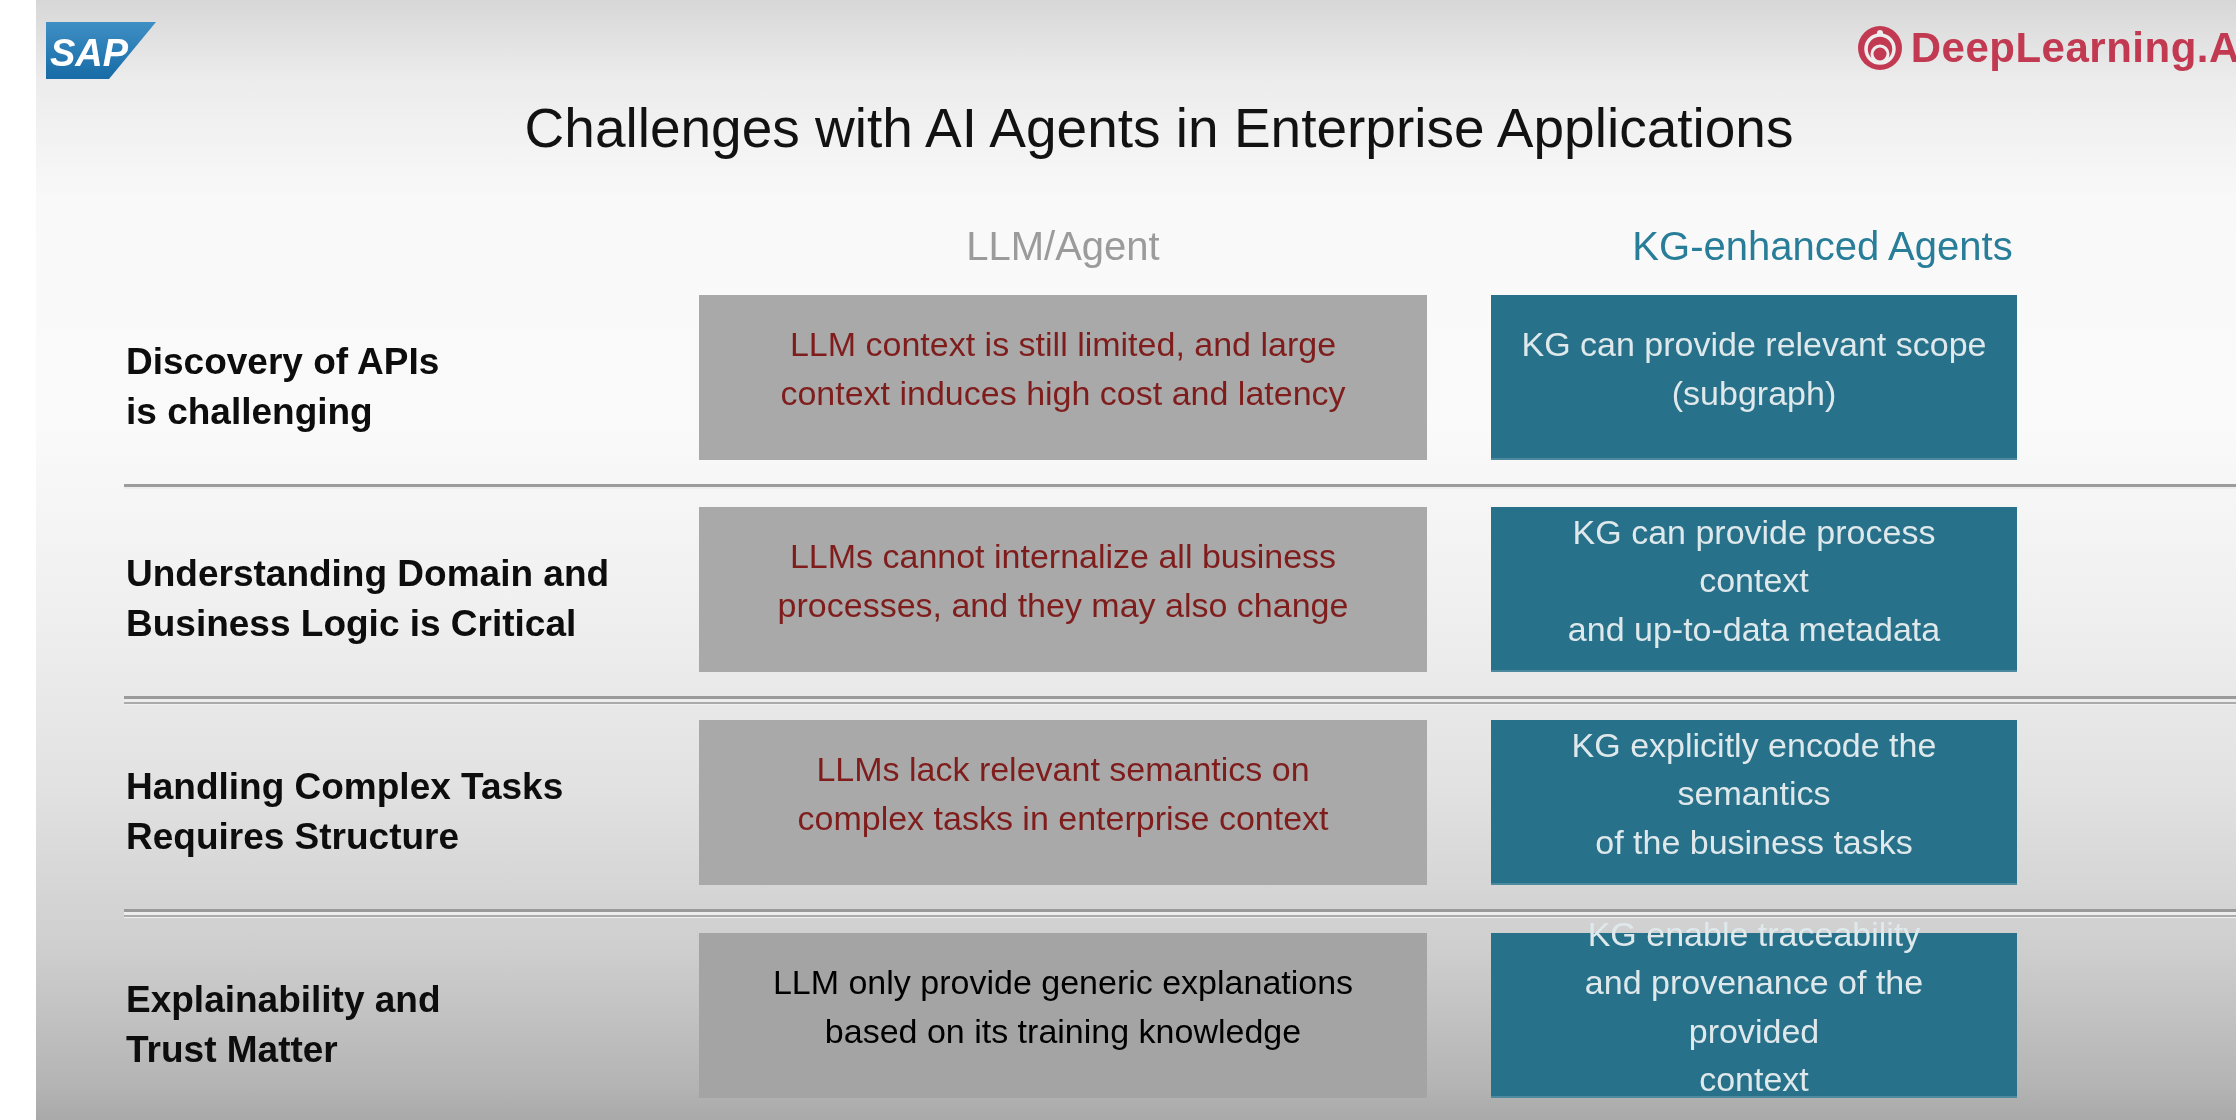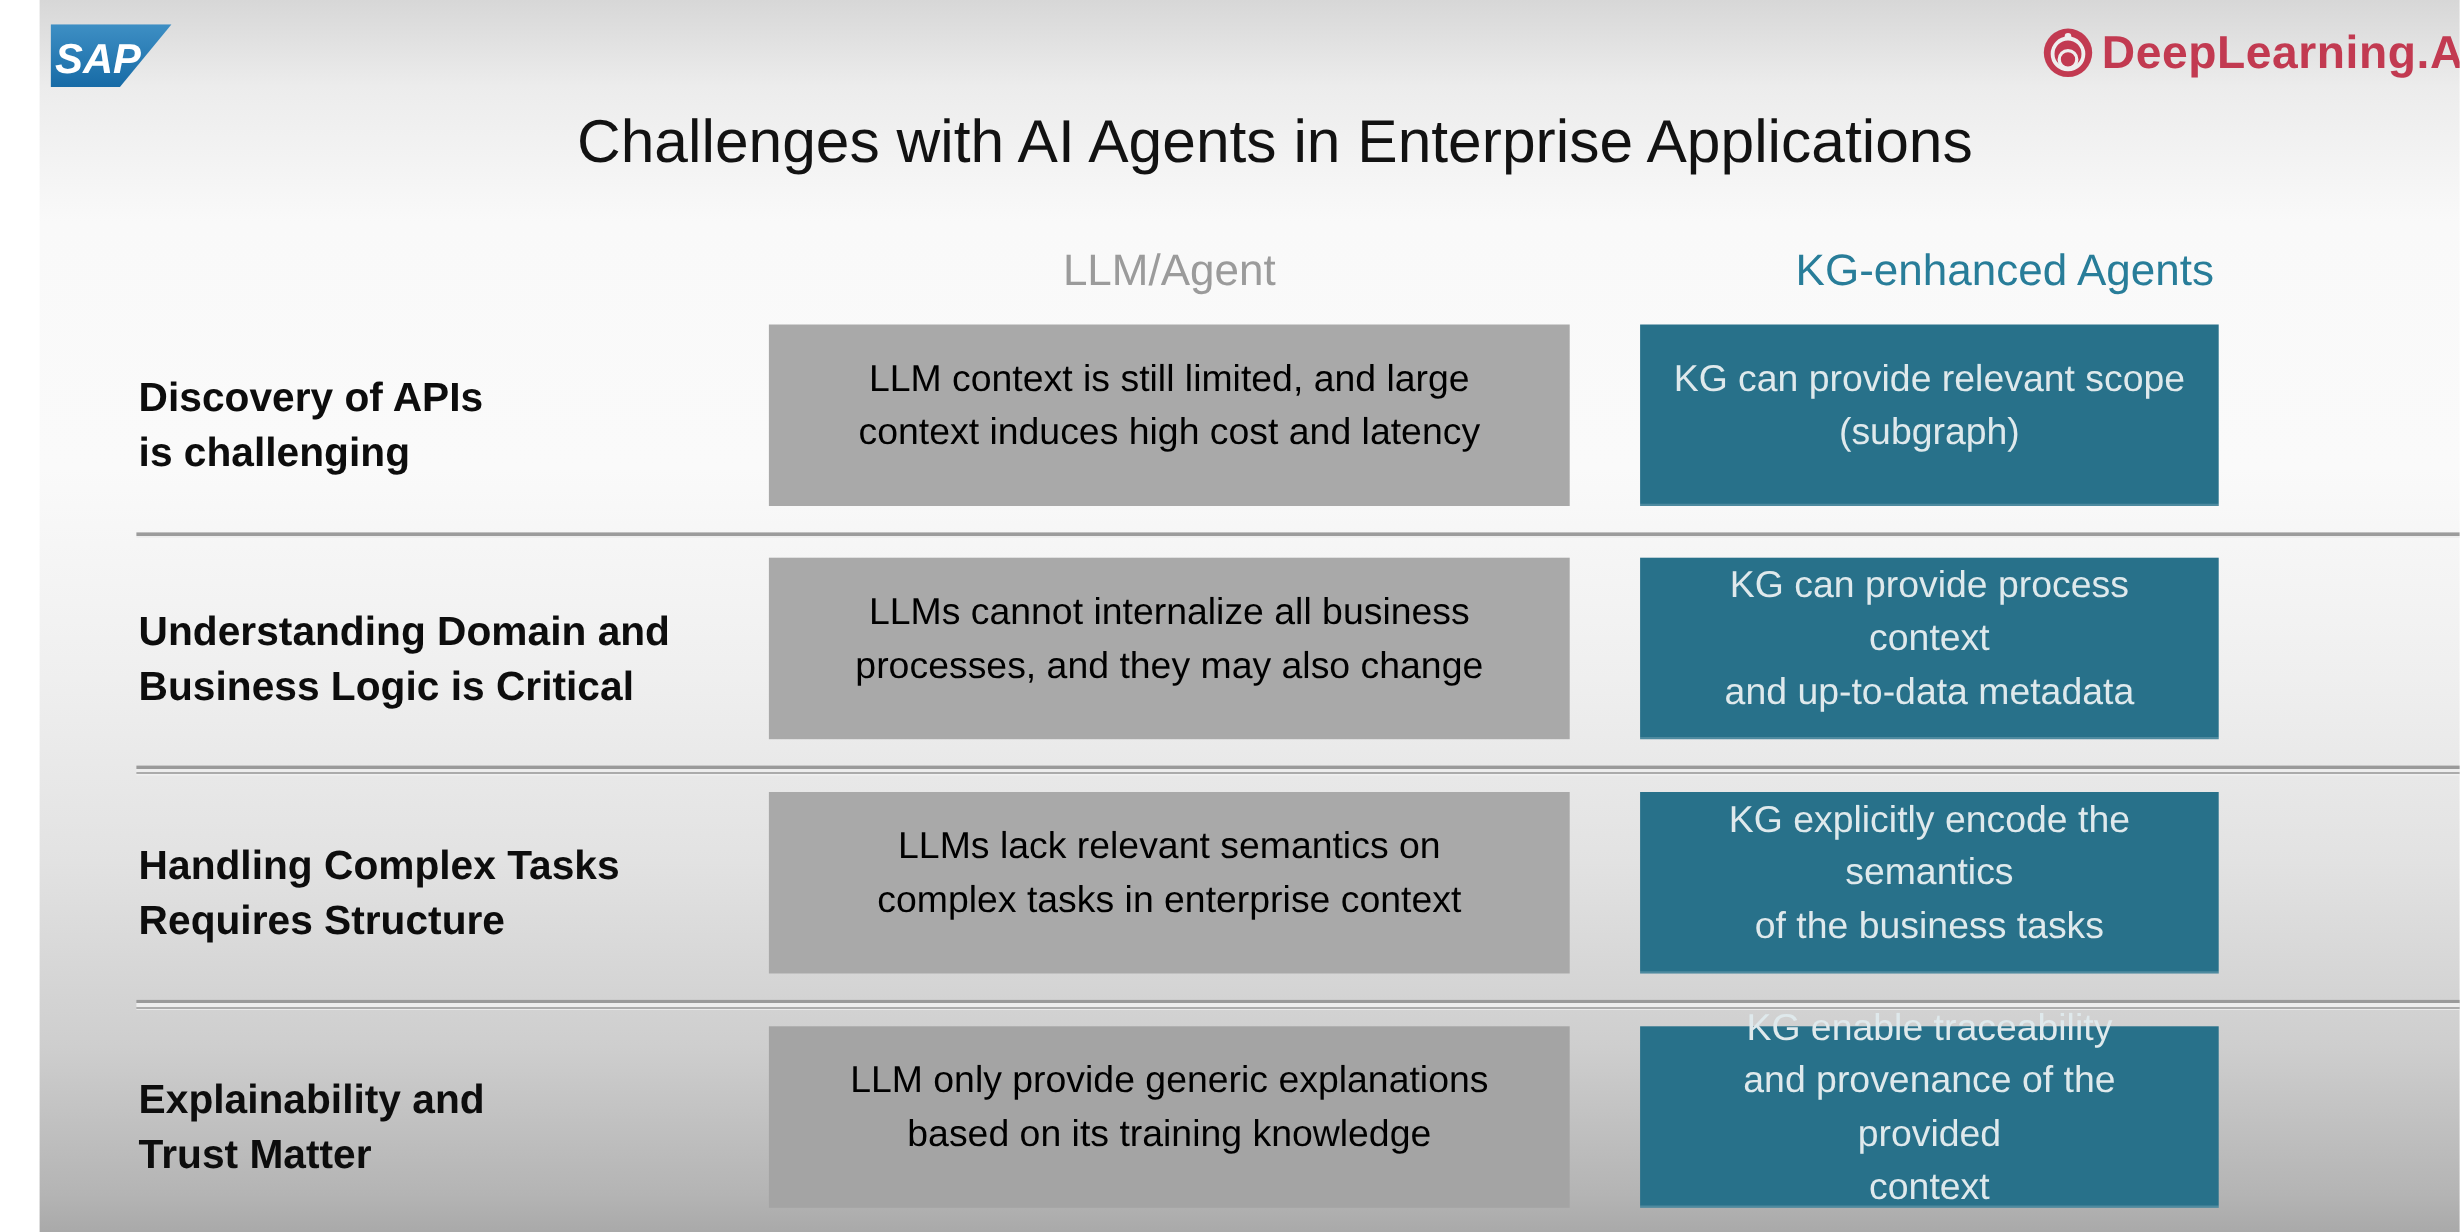--- a/index.html
+++ b/index.html
@@ -49,21 +49,21 @@
     display: flex; flex-direction: column; justify-content: center;
     font-size: 37px; font-weight: 700; color: #0d0d0d; line-height: 1.35;
     white-space: pre-line; padding-bottom: 14px;
   }
   .cell {
     position: absolute; top: 0; height: 100%;
     display: flex; align-items: center; justify-content: center;
     text-align: center; font-size: 34px; line-height: 1.42;
     white-space: pre-line; padding: 6px 28px 24px 28px;
   }
-  .cell.gray { left: 663px; width: 728px; background: #a9a9a9; color: #000000; }
+  .cell.gray { left: 663px; width: 728px; background: #a9a9a9; color: #7f1d1d; }
   .cell.teal { left: 1455px; width: 526px; background: #28718a; color: #dfe9ec;
                box-shadow: inset 0 -2px 0 rgba(255,255,255,0.18); }
   .row4 .cell.gray { color: #000000; background: #a4a4a4; }
 
   
   .divider {
     position: absolute; left: 88px; width: 2148px; height: 5px;
     background: linear-gradient(180deg, #9c9c9c 0px, #9c9c9c 3px, #eeeeee 3px, #eeeeee 5px);
   }
   .divider.double {

